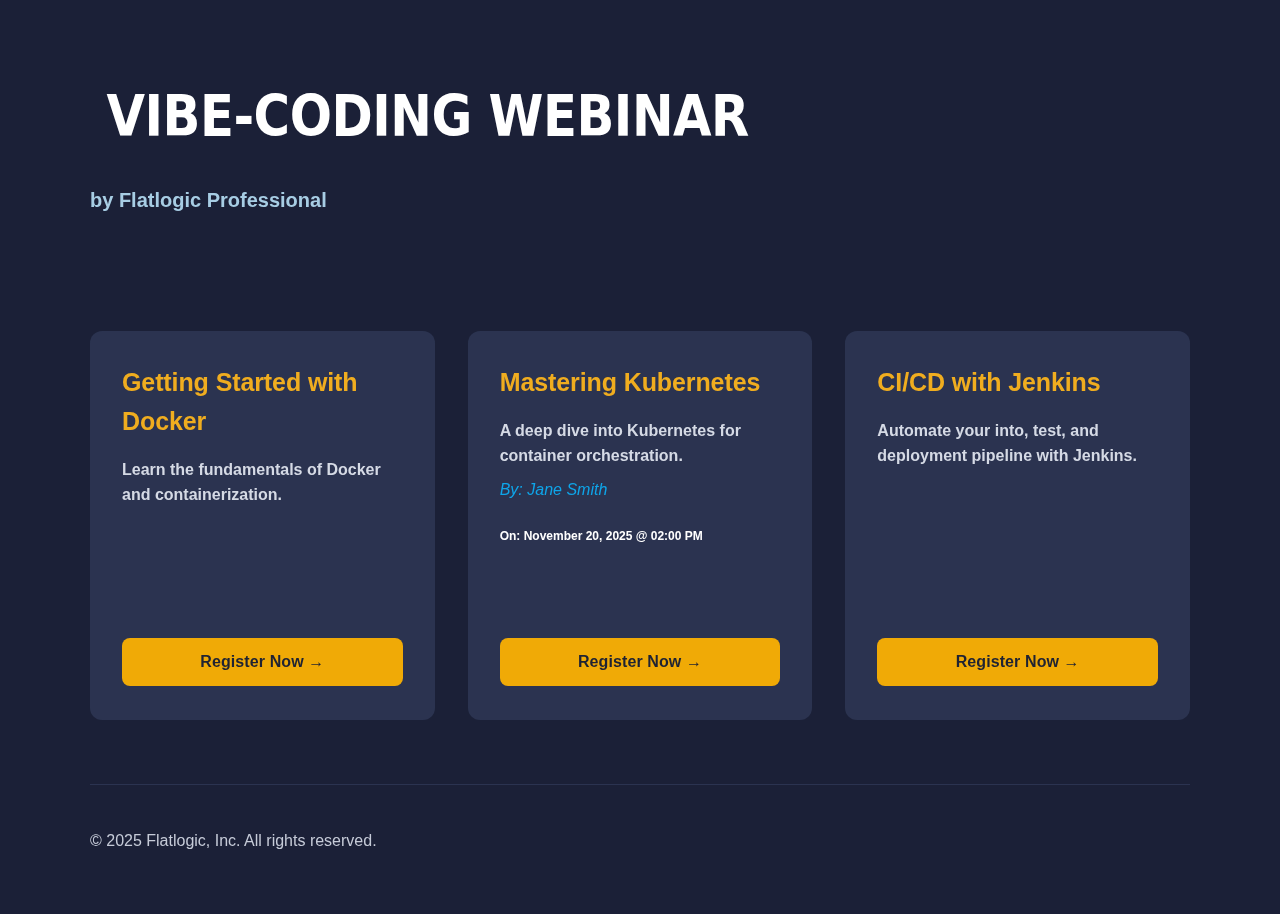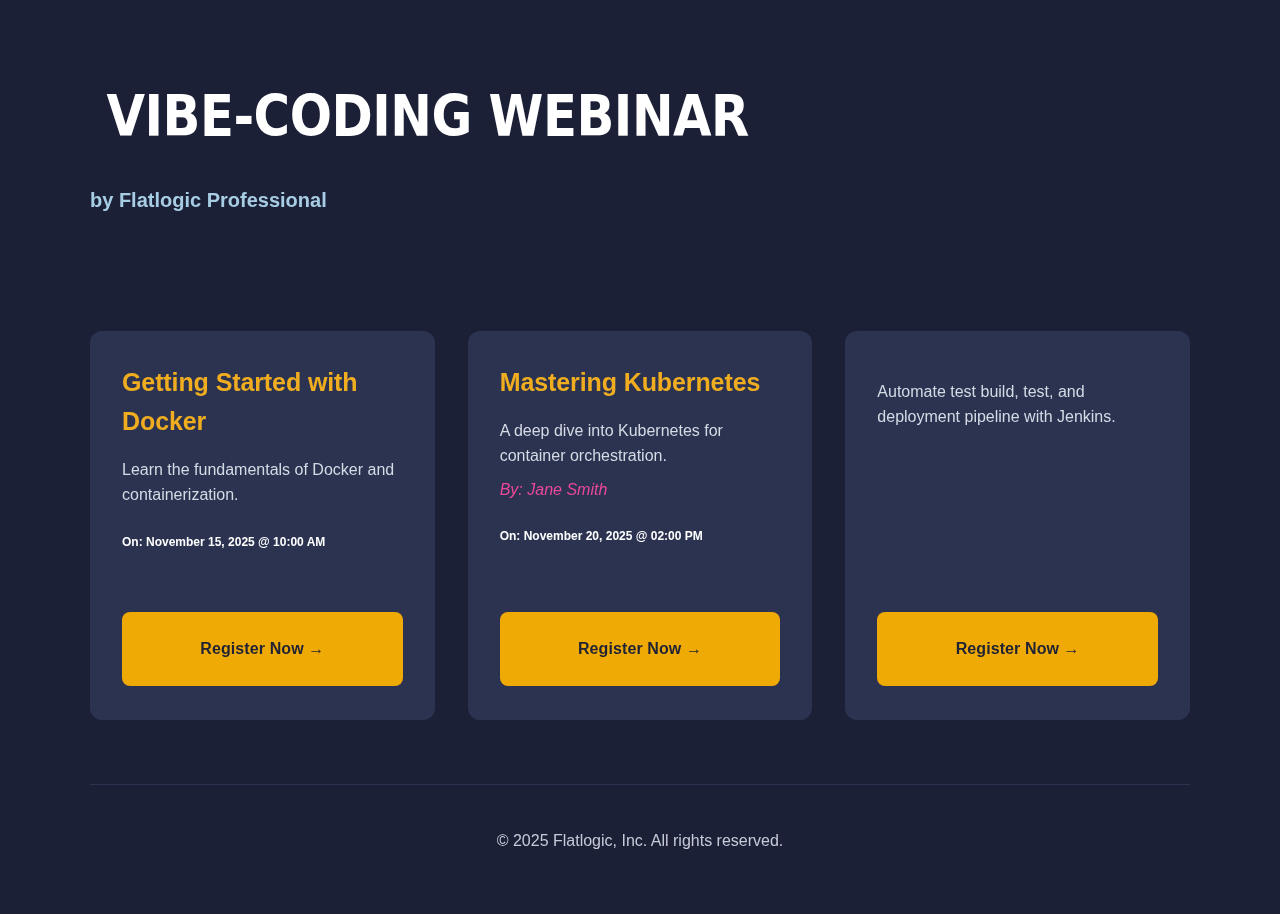--- a/index.html
+++ b/index.html
@@ -67,28 +67,28 @@
     line-height: 1.56;
     font-weight: 700;
     color: #f0ad1f;
     letter-spacing: -0.1px;
   }
   .card-desc {
     margin: 16px 0 0 0;
     font-size: 16px;
     line-height: 1.62;
     color: #d5dae5;
-    font-weight: 400;
+    font-weight: 700;
   }
   .card-author {
     margin: 10px 0 0 0;
     font-size: 16px;
     line-height: 1.4;
     font-style: italic;
-    color: #ec4899;
+    color: #0ea5e9;
   }
   .card-date {
     margin: 24px 0 0 0;
     font-size: 12px;
     line-height: 1.7;
     font-weight: 700;
     color: #ffffff;
   }
   .card-spacer {
     flex: 1 1 auto;
@@ -97,32 +97,31 @@
   .register-btn {
     display: block;
     width: 100%;
     border: none;
     background: #f0aa06;
     color: #1f2333;
     font-family: "Liberation Sans", sans-serif;
     font-size: 16px;
     font-weight: 700;
     border-radius: 8px;
-    padding: 28px 10px;
+    padding: 15px 10px;
     cursor: pointer;
     text-align: center;
     letter-spacing: 0.1px;
   }
 
   
   .footer {
     margin-top: 64px;
     border-top: 1px solid #2b3350;
     padding-top: 45px;
-    text-align: center;
   }
   .footer-text {
     margin: 0;
     font-size: 16px;
     line-height: 1.4;
     color: #c6cbd8;
     font-weight: 400;
   }
 </style>
 </head>
@@ -133,36 +132,36 @@
   <div class="hero">
     <h1 class="hero-title">VIBE-CODING WEBINAR</h1>
     <p class="hero-subtitle">by Flatlogic Professional</p>
   </div>
 
   <div class="cards">
 
     <div class="card">
       <h2 class="card-title">Getting Started with Docker</h2>
       <p class="card-desc">Learn the fundamentals of Docker and containerization.</p>
-      <p class="card-date">On: November 15, 2025 @ 10:00 AM</p>
       <div class="card-spacer"></div>
       <button class="register-btn">Register Now →</button>
     </div>
 
     <div class="card">
       <h2 class="card-title">Mastering Kubernetes</h2>
       <p class="card-desc">A deep dive into Kubernetes for container orchestration.</p>
       <p class="card-author">By: Jane Smith</p>
       <p class="card-date">On: November 20, 2025 @ 02:00 PM</p>
       <div class="card-spacer"></div>
       <button class="register-btn">Register Now →</button>
     </div>
 
     <div class="card">
-      <p class="card-desc">Automate test build, test, and deployment pipeline with Jenkins.</p>
+      <h2 class="card-title">CI/CD with Jenkins</h2>
+      <p class="card-desc">Automate your into, test, and deployment pipeline with Jenkins.</p>
       <div class="card-spacer"></div>
       <button class="register-btn">Register Now →</button>
     </div>
 
   </div>
 
   <div class="footer">
     <p class="footer-text">© 2025 Flatlogic, Inc. All rights reserved.</p>
   </div>
 

